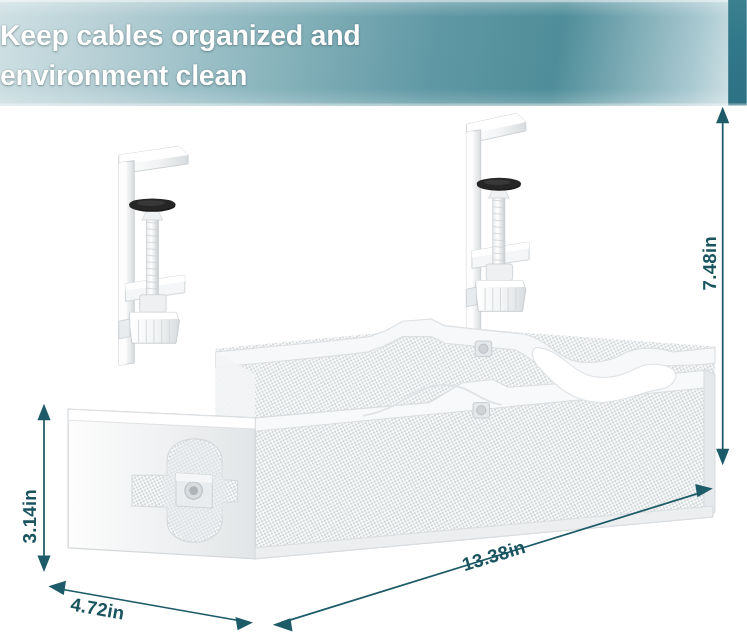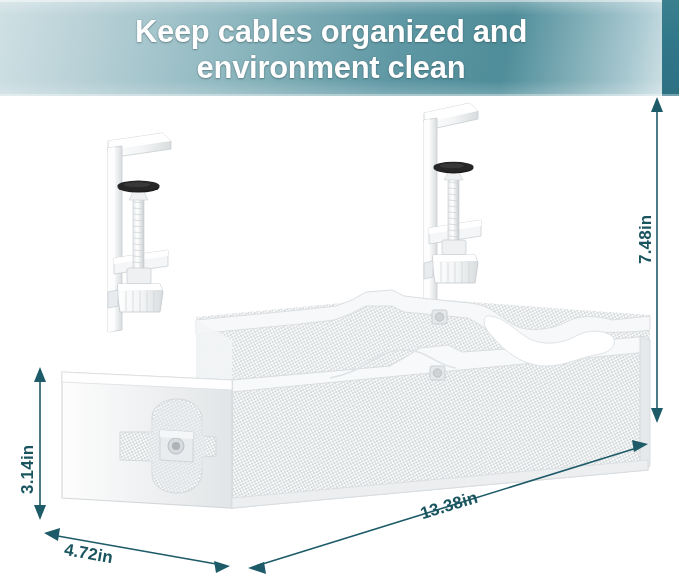--- a/index.html
+++ b/index.html
@@ -21,24 +21,23 @@
     overflow:hidden;
   }
   .banner-rightstrip{
     position:absolute;right:0;top:0;width:17px;height:96px;
     background:linear-gradient(180deg,#3b808f 0%,#31788a 40%,#2d7183 100%);
   }
   .banner-topline{position:absolute;left:0;top:0;width:679px;height:2px;background:rgba(255,255,255,.45);}
   .banner-botline{position:absolute;left:0;bottom:0;width:679px;height:2px;background:rgba(255,255,255,.35);}
   .banner-text{
     position:absolute;left:0;top:14px;width:662px;
-    text-align:center;
     color:#ffffff;
     font-weight:bold;
-    font-size:31px;
+    font-size:26px;
     line-height:36px;
     letter-spacing:-.3px;
     text-shadow:0 1px 2px rgba(40,70,78,.45), 0 0 1px rgba(40,70,78,.5);
     white-space:pre-line;
   }
   .dim-label{
     position:absolute;color:#19545f;font-weight:bold;font-size:17px;
     letter-spacing:.2px;white-space:nowrap;
   }
   .rot90{transform:rotate(-90deg);transform-origin:left top;}

